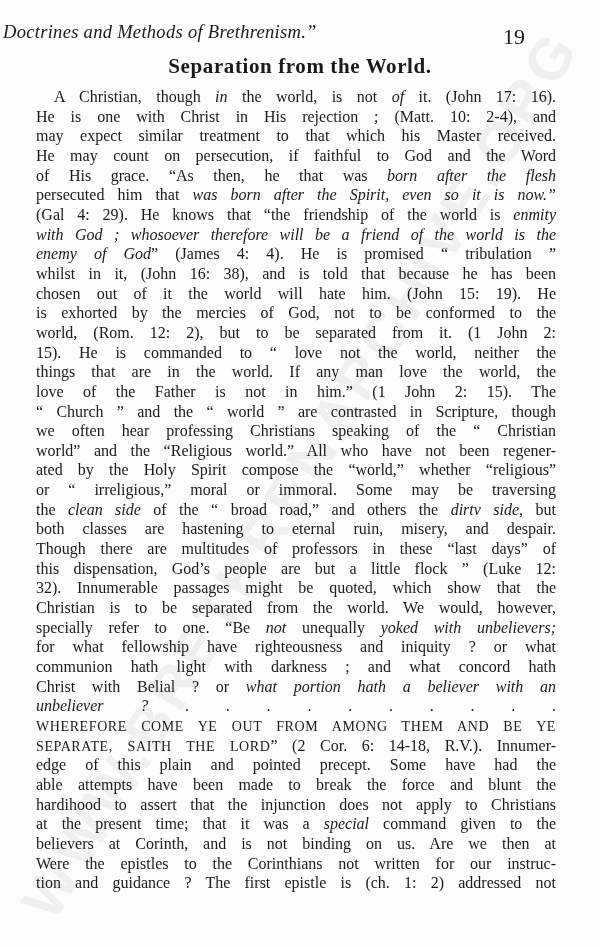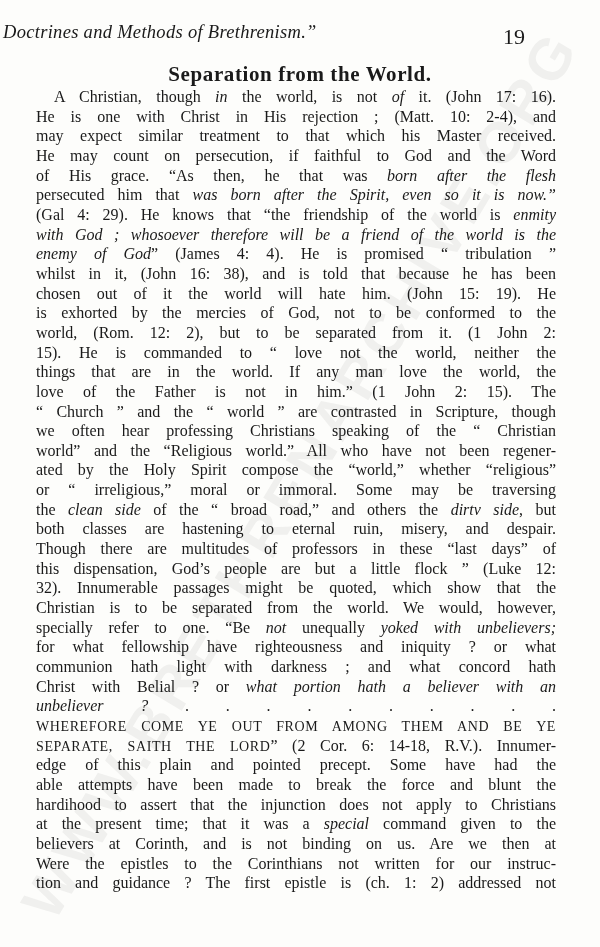--- a/index.html
+++ b/index.html
@@ -18,21 +18,21 @@
   .running-header {
     position:absolute; top:22px; left:3px; width:100%;
     text-align:left; font-style:italic; font-size:18.5px;
     letter-spacing:0.3px;
   }
   .page-number {
     position:absolute; top:24px; right:75px;
     font-size:22px; font-style:normal;
   }
   .section-title {
-    position:absolute; top:62px; left:0; width:100%;
+    position:absolute; top:54px; left:0; width:100%;
     text-align:center; font-weight:bold; font-size:21px;
     letter-spacing:0.6px;
   }
   .page-body {
     position:absolute; top:87px; left:36px; width:520px;
   }
   .line {
     font-size:16px; line-height:19.67px; height:19.67px;
     text-align:justify; text-align-last:justify; text-justify:inter-word;
     overflow:visible; white-space:normal;

